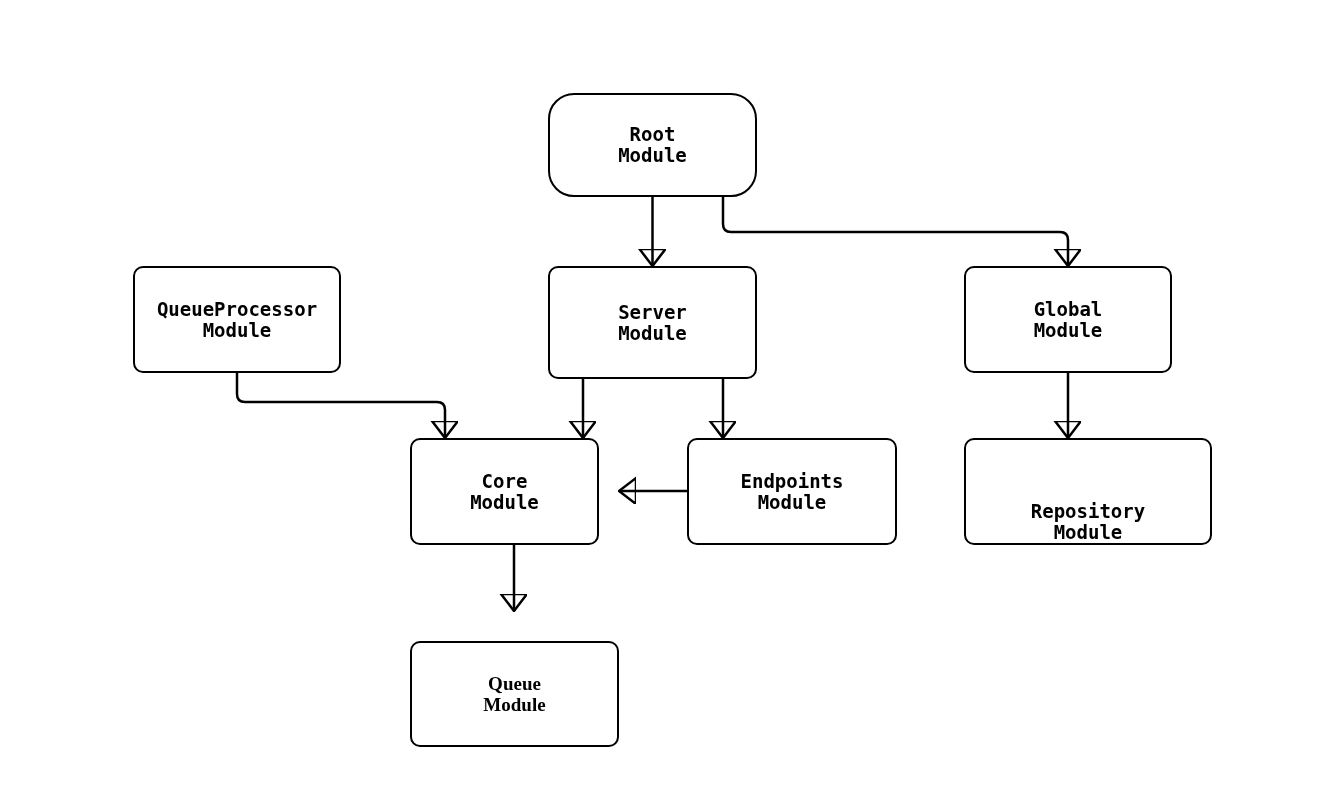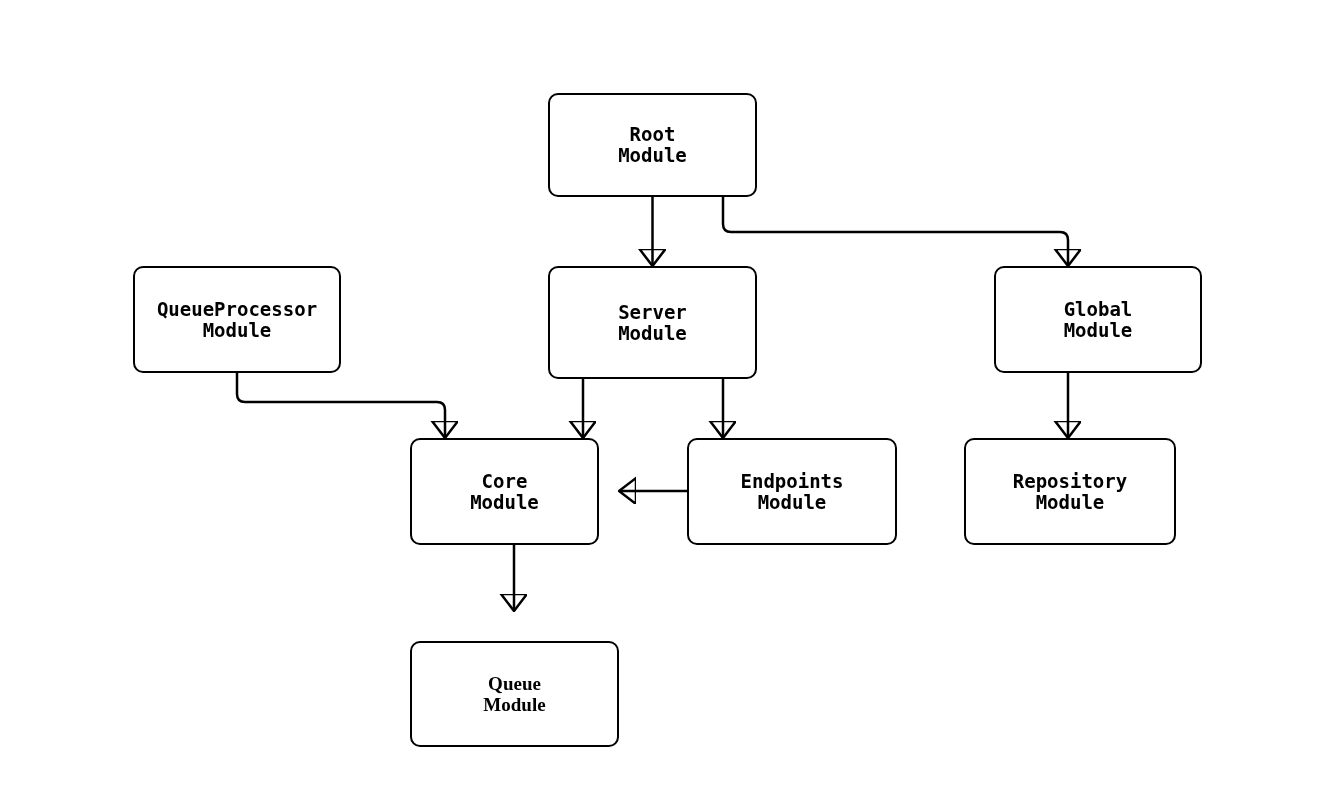--- a/index.html
+++ b/index.html
@@ -39,27 +39,27 @@
     justify-content: center;
     text-align: center;
     color: #000000;
     font-weight: bold;
     font-size: 19px;
     line-height: 21px;
     letter-spacing: 0;
   }
   .node span { display: block; white-space: nowrap; }
 
-  .node-root          { left: 548px; top:  93px; width: 209px; height: 104px; }
+  .node-root          { left: 548px; top:  93px; width: 209px; height: 104px; border-radius: 26px; }
   .node-queueprocessor{ left: 133px; top: 266px; width: 208px; height: 107px; }
   .node-server        { left: 548px; top: 266px; width: 209px; height: 113px; }
-  .node-global        { left: 964px; top: 266px; width: 208px; height: 107px; margin-left: 30px; }
+  .node-global        { left: 964px; top: 266px; width: 208px; height: 107px; }
   .node-core          { left: 410px; top: 438px; width: 189px; height: 107px; }
   .node-endpoints     { left: 687px; top: 438px; width: 210px; height: 107px; }
-  .node-repository    { left: 964px; top: 438px; width: 212px; height: 107px; }
+  .node-repository    { left: 964px; top: 438px; width: 248px; height: 107px; justify-content: flex-end; }
   .node-queue         { left: 410px; top: 641px; width: 209px; height: 106px; font-family: Liberation Serif, serif; }
 </style>
 </head>
 <body>
 
 <div class="canvas">
 
   <svg class="edges-layer" width="1337" height="809" viewBox="0 0 1337 809" xmlns="http://www.w3.org/2000/svg">
     <defs>
       <marker id="arrowhead" markerUnits="userSpaceOnUse" markerWidth="18" markerHeight="28" refX="17" refY="13" orient="auto">

